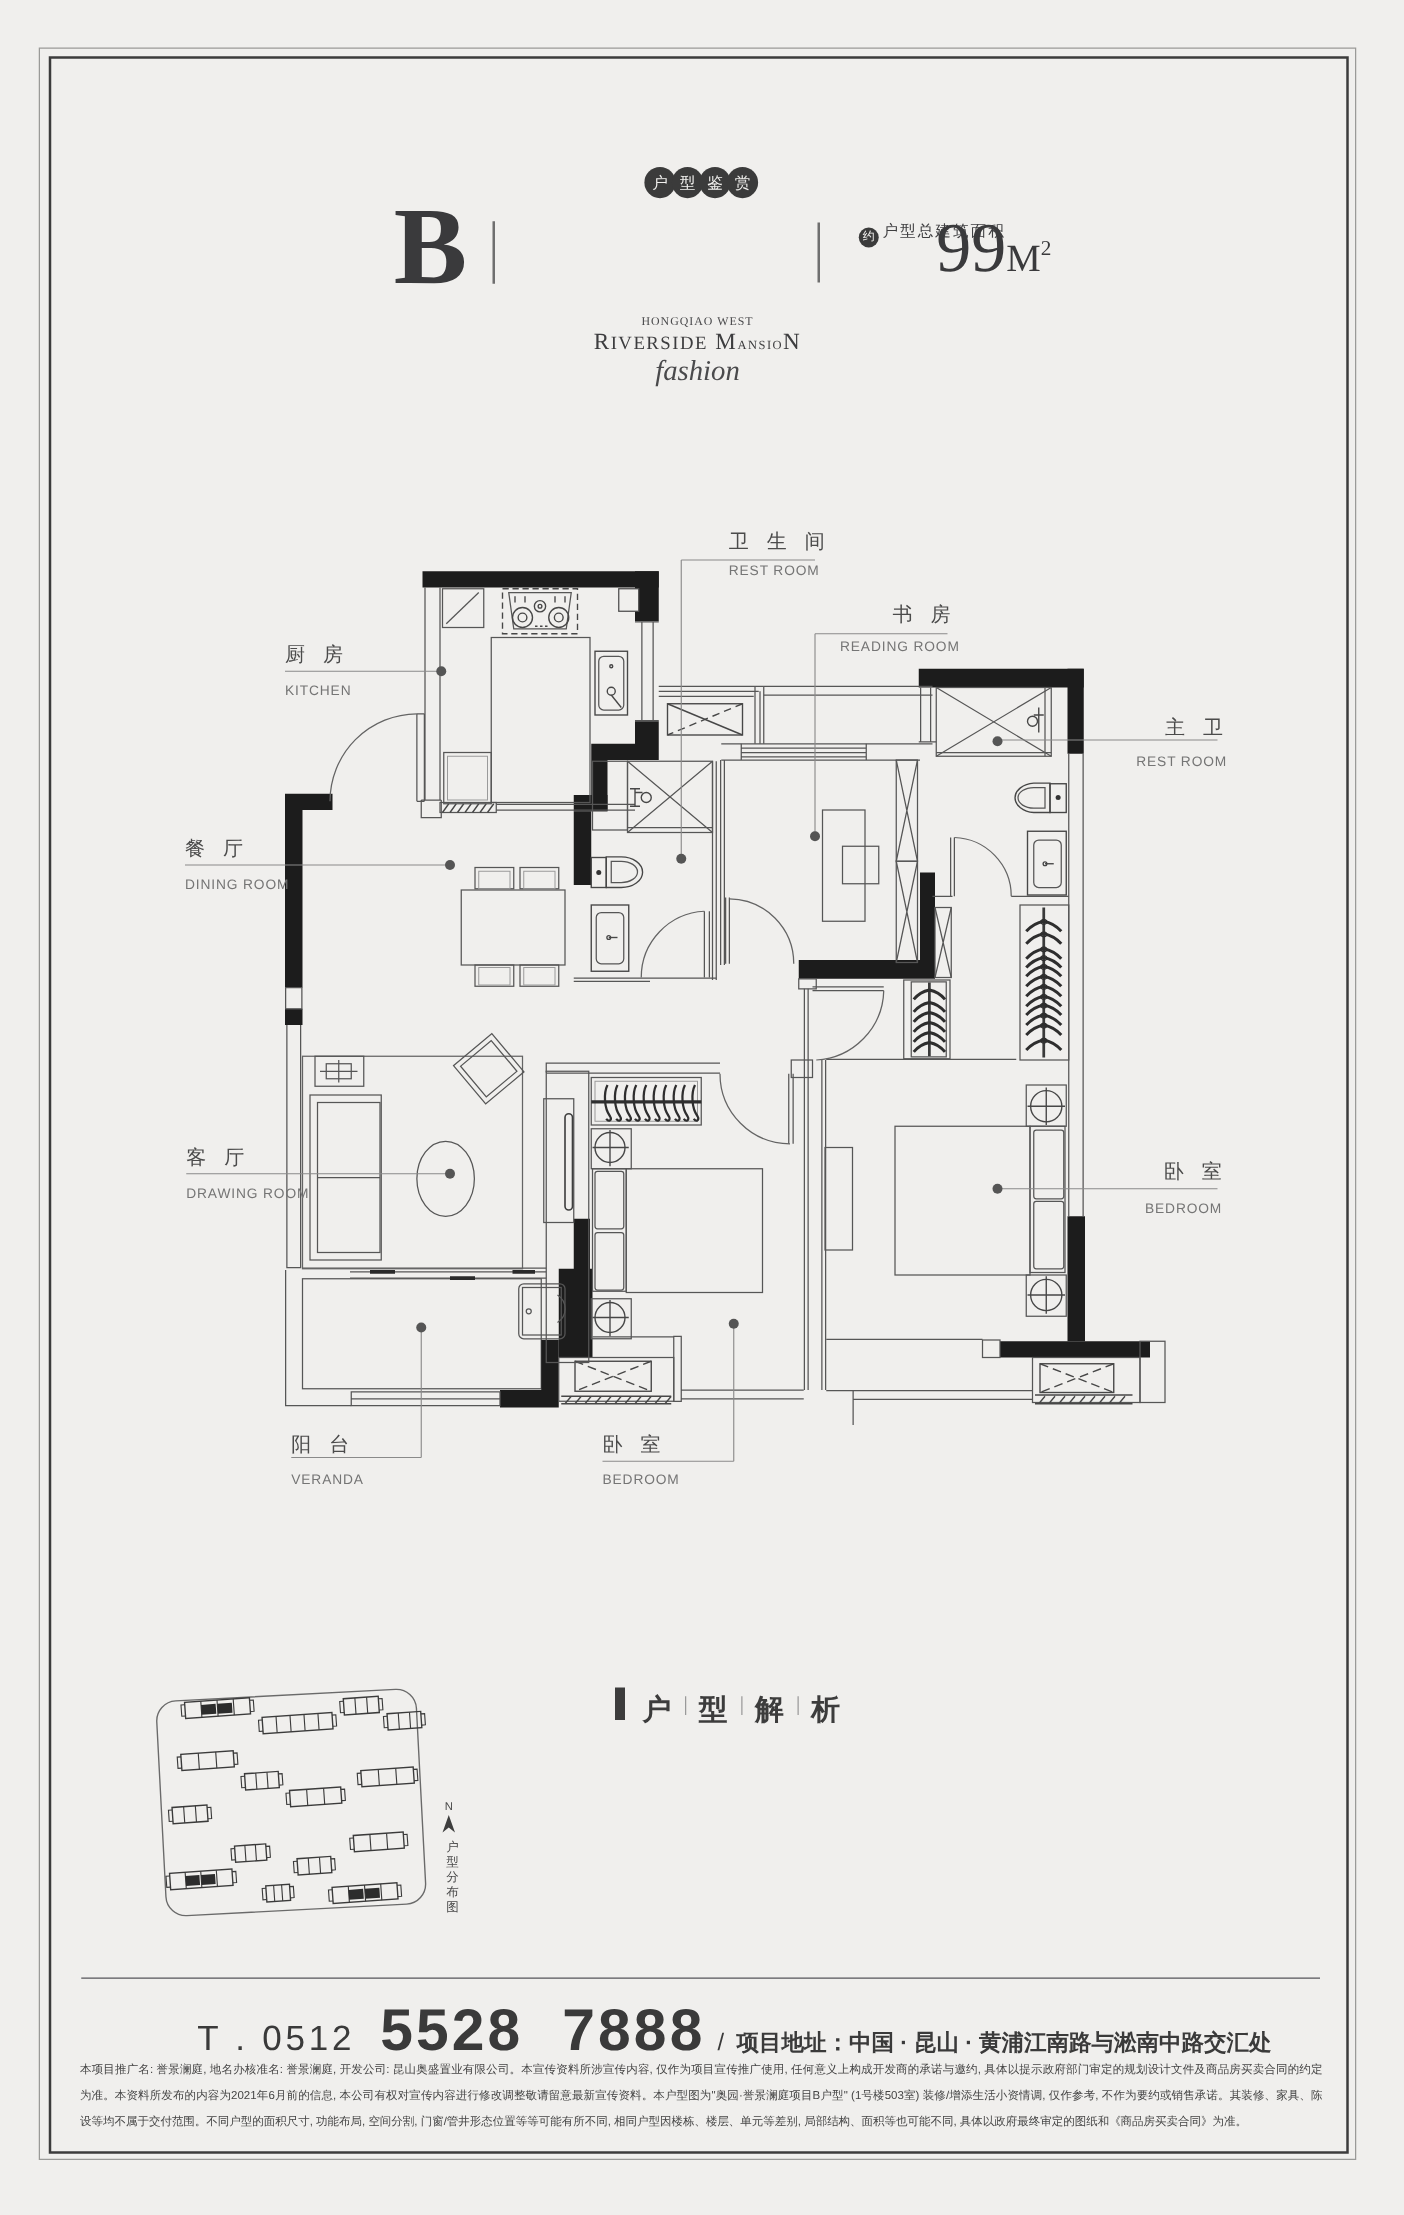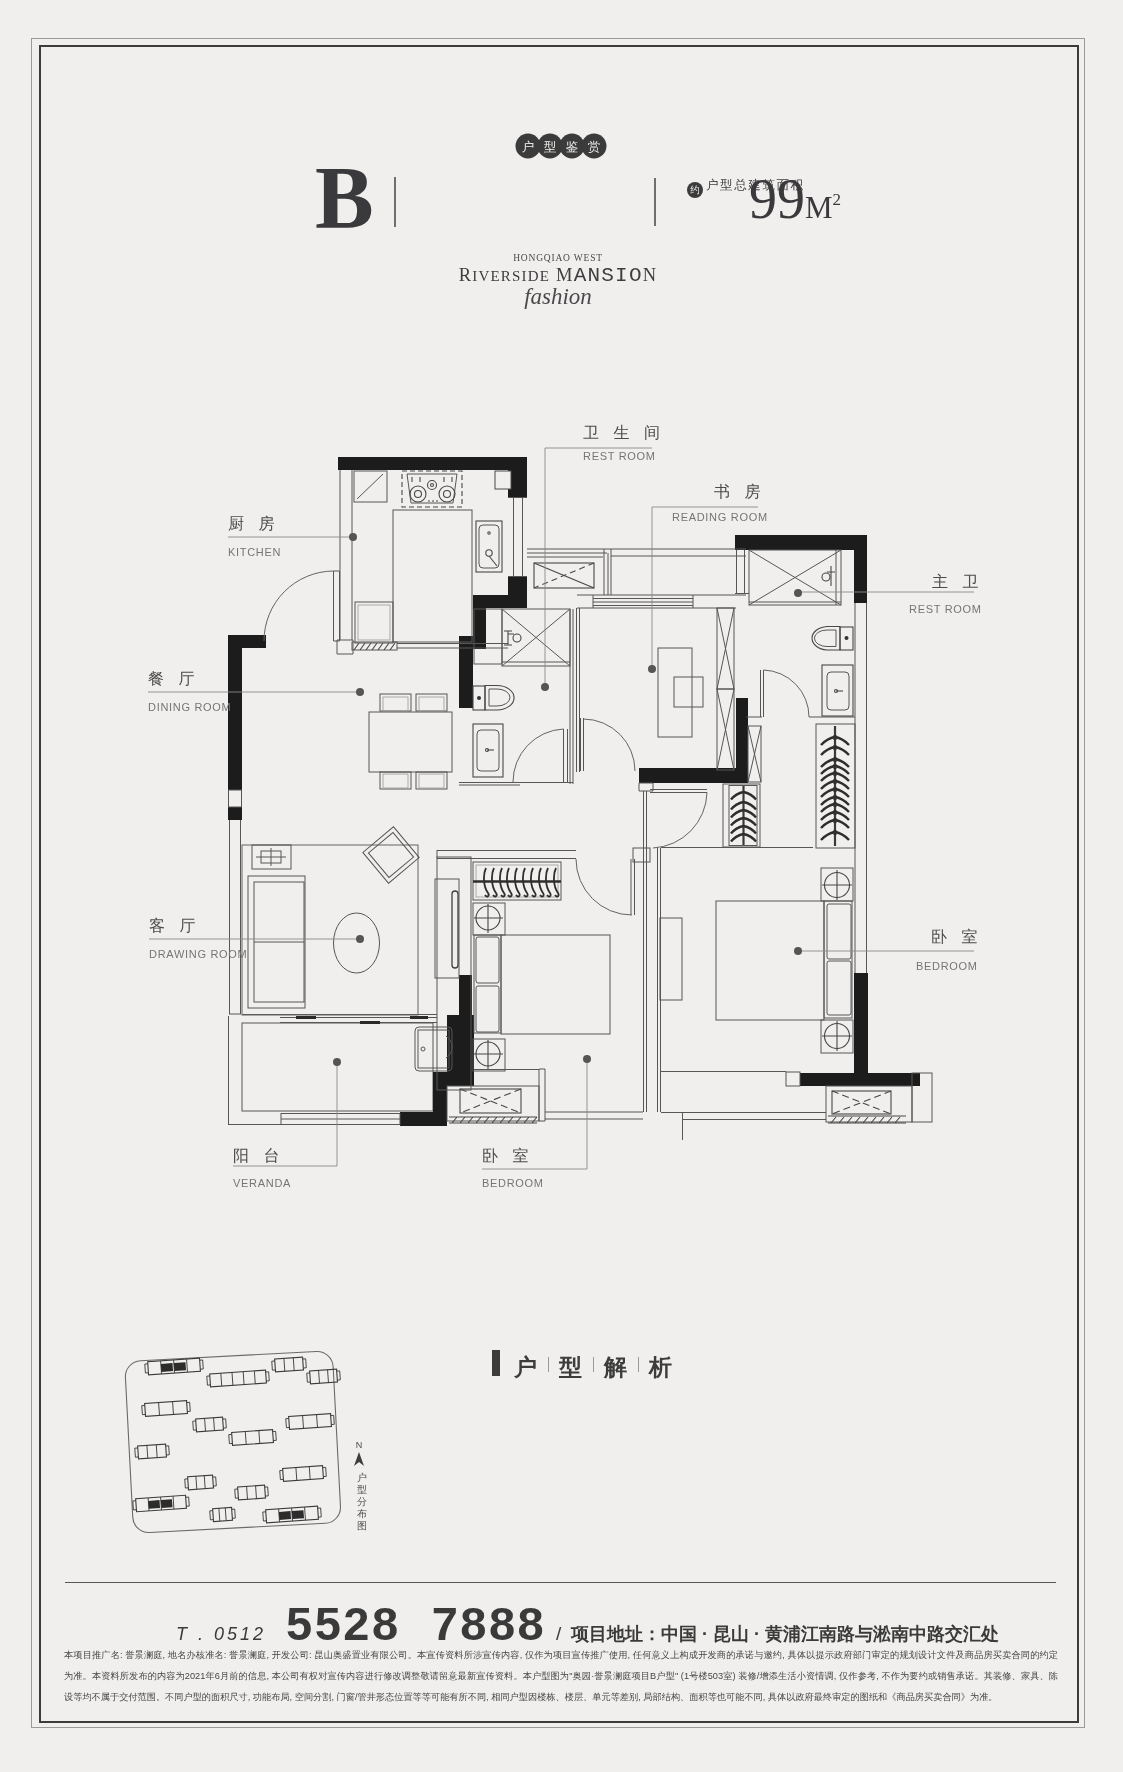--- a/index.html
+++ b/index.html
@@ -37,21 +37,21 @@
 <div class="abs" style="left:654px;top:178px;width:1.5px;height:48px;background:#6f6f6f;"></div>
 
 <div class="abs" style="left:706px;top:177px;font-size:12.5px;color:#3e3e40;letter-spacing:1.6px;">户型总建筑面积</div>
 
 <div class="abs" style="left:687px;top:182px;width:16px;height:16px;border-radius:50%;background:#3b3b3b;color:#f2f1ef;font-size:9.5px;text-align:center;line-height:16px;">约</div>
 
 <div class="abs serif" style="left:701px;top:172px;width:140px;color:#3a3a3c;line-height:54px;text-align:right;"><span style="font-size:56px;letter-spacing:0px;">99</span><span style="font-size:31px;">M</span><span style="font-size:17px;vertical-align:13px;">2</span></div>
 
 <div class="abs serif" style="left:408px;top:253px;width:300px;text-align:center;font-size:9.5px;letter-spacing:0.8px;color:#4a4a4c;">HONGQIAO WEST</div>
 
-<div class="abs serif" style="left:408px;top:264px;width:300px;text-align:center;font-size:18.5px;letter-spacing:1.2px;color:#3d3d3f;">R<span style="font-size:15px;">IVERSIDE</span> M<span style="font-size:21px;font-family:Liberation Mono, monospace;">ANSIO</span>N</div>
+<div class="abs serif" style="left:408px;top:264px;width:300px;text-align:center;font-size:18.5px;letter-spacing:1.2px;color:#3d3d3f;">R<span style="font-size:15px;">IVERSIDE</span> M<span style="font-size:10px;">ANSIO</span>N</div>
 
 <div class="abs serif" style="left:408px;top:284px;width:300px;text-align:center;font-size:23px;font-style:italic;color:#4a4a4c;">fashion</div>
 
 <svg class="abs" style="left:0;top:0;" width="1123" height="1772" viewBox="0 0 1123 1772">
 <defs>
 <style>
 .ln{stroke:#565656;stroke-width:1;fill:none}
 .ln2{stroke:#646464;stroke-width:1;fill:none}
 .lt{stroke:#9a9a9a;stroke-width:0.8;fill:none}
 .fx{stroke:#474747;stroke-width:1.1;fill:none}
@@ -685,21 +685,21 @@
 <div class="abs" style="left:604px;top:1352px;font-size:23px;font-weight:bold;color:#3c3c3c;">解</div>
 <div class="abs" style="left:649px;top:1352px;font-size:23px;font-weight:bold;color:#3c3c3c;">析</div>
 <div class="abs" style="left:548px;top:1357px;width:1px;height:15px;background:#9a9a9a;"></div>
 <div class="abs" style="left:593px;top:1357px;width:1px;height:15px;background:#9a9a9a;"></div>
 <div class="abs" style="left:638px;top:1357px;width:1px;height:15px;background:#9a9a9a;"></div>
 
 
 <div class="abs" style="left:65px;top:1582px;width:991px;height:1px;background:#55555a;"></div>
 
 <div class="abs" style="left:92px;top:1596px;width:991px;text-align:center;color:#3a3a3a;white-space:nowrap;">
-<span style="font-size:18px;letter-spacing:3px;font-style:italic;">T . 0512</span>
+<span style="font-size:28px;letter-spacing:3px;">T . 0512</span>
 <span style="font-size:47px;font-weight:bold;letter-spacing:2.5px;">&nbsp;5528&nbsp; 7888</span>
 <span style="font-size:19px;">&nbsp;/&nbsp;</span>
 <span style="font-size:18px;font-weight:bold;">项目地址：中国 · 昆山 · 黄浦江南路与淞南中路交汇处</span>
 </div>
 
 <div class="abs" style="left:64px;top:1645px;width:994px;font-size:9.2px;color:#454545;line-height:21.2px;">
 <div style="text-align:justify;text-align-last:justify;">本项目推广名: 誉景澜庭, 地名办核准名: 誉景澜庭, 开发公司: 昆山奥盛置业有限公司。本宣传资料所涉宣传内容, 仅作为项目宣传推广使用, 任何意义上构成开发商的承诺与邀约, 具体以提示政府部门审定的规划设计文件及商品房买卖合同的约定</div>
 <div style="text-align:justify;text-align-last:justify;">为准。本资料所发布的内容为2021年6月前的信息, 本公司有权对宣传内容进行修改调整敬请留意最新宣传资料。本户型图为"奥园·誉景澜庭项目B户型" (1号楼503室) 装修/增添生活小资情调, 仅作参考, 不作为要约或销售承诺。其装修、家具、陈</div>
 <div>设等均不属于交付范围。不同户型的面积尺寸, 功能布局, 空间分割, 门窗/管井形态位置等等可能有所不同, 相同户型因楼栋、楼层、单元等差别, 局部结构、面积等也可能不同, 具体以政府最终审定的图纸和《商品房买卖合同》为准。</div>
 </div>

